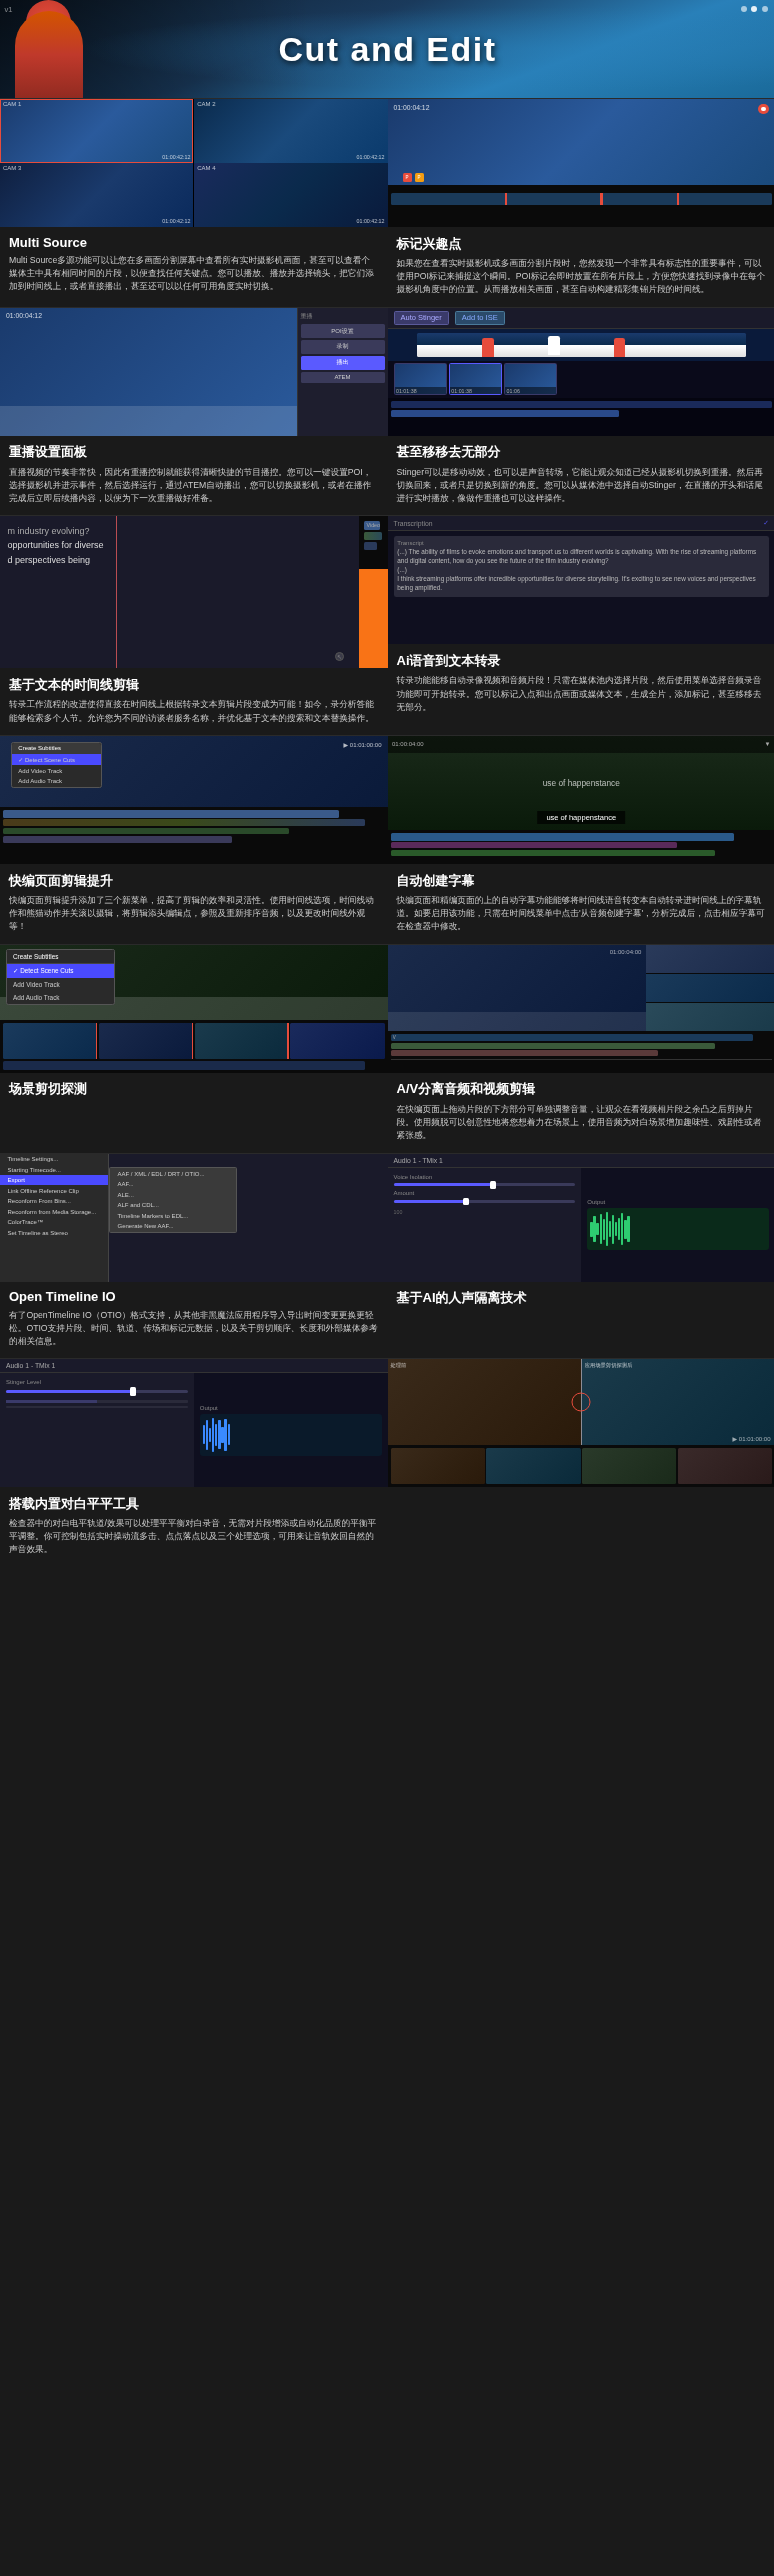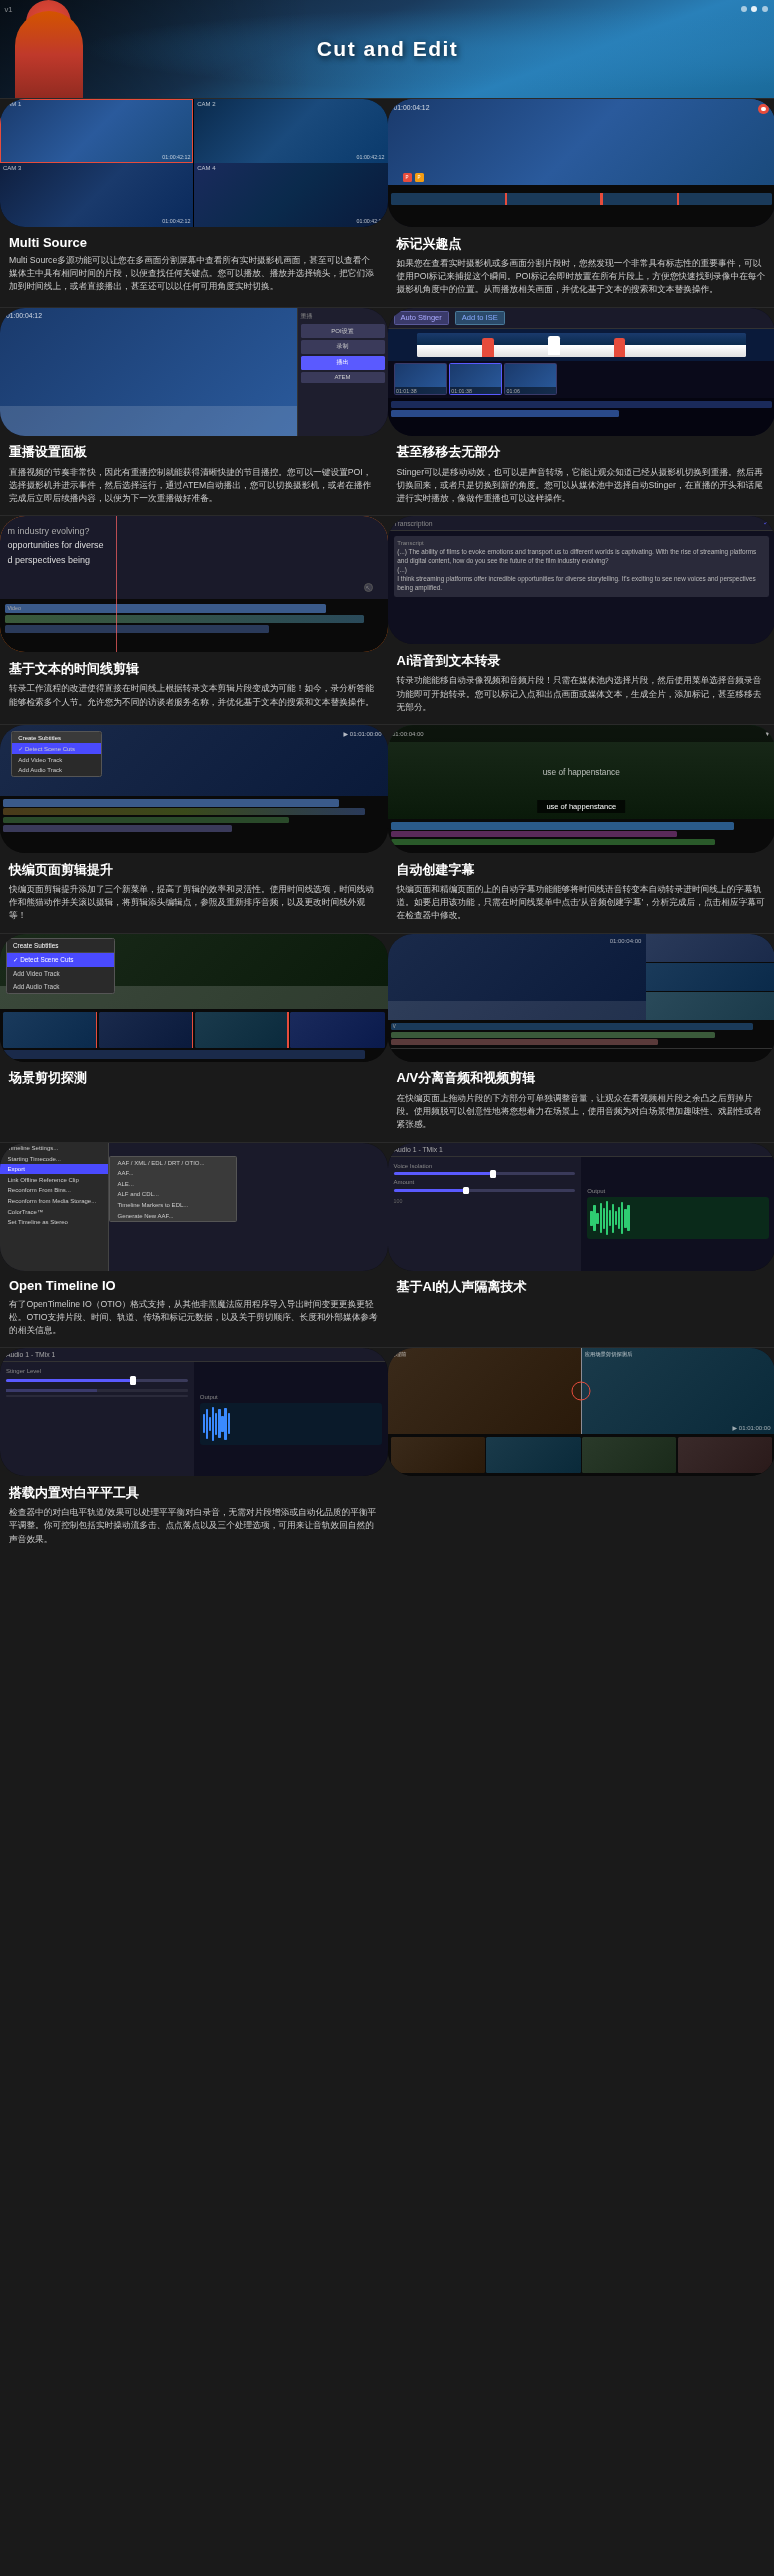--- a/index.html
+++ b/index.html
@@ -6,33 +6,32 @@
     body {
       width: 775px;
       background: #1a1a1a;
       color: #fff;
       font-family: Arial, sans-serif;
       font-size: 9.8px;
     }
     .hero-title {
       position: relative;
       z-index: 2;
-      font-size: 21px;
+      font-size: 34px;
       font-weight: bold;
       color: #fff;
       text-shadow: 1.5px 1.5px 6px rgba(0,0,0,0.8);
       letter-spacing: 1.5px;
     }
 
     .feature-image {
       width: 100%;
       height: 128px;
       overflow: hidden;
       position: relative;
-      border-radius: 25px;
     }
 
     .feature-content {
       padding: 7.5px 9px 10.6px;
     }
 
     .feature-title {
       font-size: 13px;
       font-weight: bold;
       color: #fff;
@@ -321,21 +320,21 @@
           <div class="markers-tl-bar">
             <div class="markers-poi markers-poi-2"></div>
             <div class="markers-poi markers-poi-3"></div>
             <div class="markers-poi markers-poi-4"></div>
           </div>
         </div>
       </div>
     </div>
     <div class="feature-content">
       <div class="feature-title">标记兴趣点</div>
-      <div class="feature-text">如果您在查看实时摄影机或多画面分割片段时，您然发现一个非常具有标志性的重要事件，可以使用POI标记来捕捉这个瞬间。POI标记会即时放置在所有片段上，方便您快速找到录像中在每个摄影机角度中的位置。从而播放相关画面，并优化基于文本的搜索和文本替换操作。</div>
+      <div class="feature-text">如果您在查看实时摄影机或多画面分割片段时，您然发现一个非常具有标志性的重要事件，可以使用POI标记来捕捉这个瞬间。POI标记会即时放置在所有片段上，方便您快速找到录像中在每个摄影机角度中的位置。从而播放相关画面，甚至自动构建精彩集锦片段的时间线。</div>
     </div>
   </div>
 </div>
 
 <div class="section-pair">
 
   <div>
     <div class="feature-image" style="height:128px;background:#0a0a1a;position:relative;overflow:hidden;">
 
       <div style="position:absolute;left:0;top:0;right:91px;bottom:0;background:linear-gradient(135deg,#1a3a6c,#2a5a9c);">
@@ -397,21 +396,21 @@
     <div class="feature-content">
       <div class="feature-title">甚至移移去无部分</div>
       <div class="feature-text">Stinger可以是移动动效，也可以是声音转场，它能让观众知道已经从摄影机切换到重播。然后再切换回来，或者只是切换到新的角度。您可以从媒体池中选择自动Stinger，在直播的开头和话尾进行实时播放，像做作重播也可以这样操作。</div>
     </div>
   </div>
 </div>
 
 <div class="section-pair">
 
   <div>
-    <div class="feature-image" style="height:136px;background:#f97316;display:flex;flex-direction:column;">
+    <div class="feature-image" style="height:152px;background:#f97316;display:flex;flex-direction:row;">
 
       <div style="flex:1;padding:7.5px;background:#1a1a2a;position:relative;">
         <div style="font-size:9px;color:#ddd;line-height:1.6;">
           <span style="color:#aaa;">m industry evolving?</span><br>
           <span style="color:#ddd;">opportunities for diverse</span><br>
           <span style="color:#ddd;">d perspectives being</span>
         </div>
 
         <div style="position:absolute;right:15px;bottom:7.5px;width:9px;height:9px;background:rgba(255,255,255,0.15);border:0.8px solid #555;border-radius:50%;display:flex;align-items:center;justify-content:center;font-size:6px;color:#888;">↖</div>
       </div>

